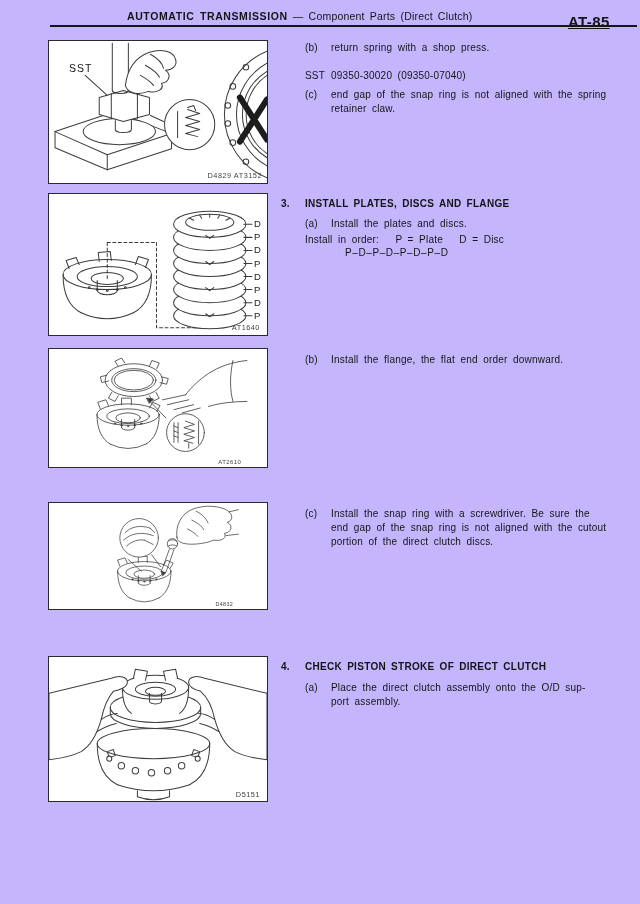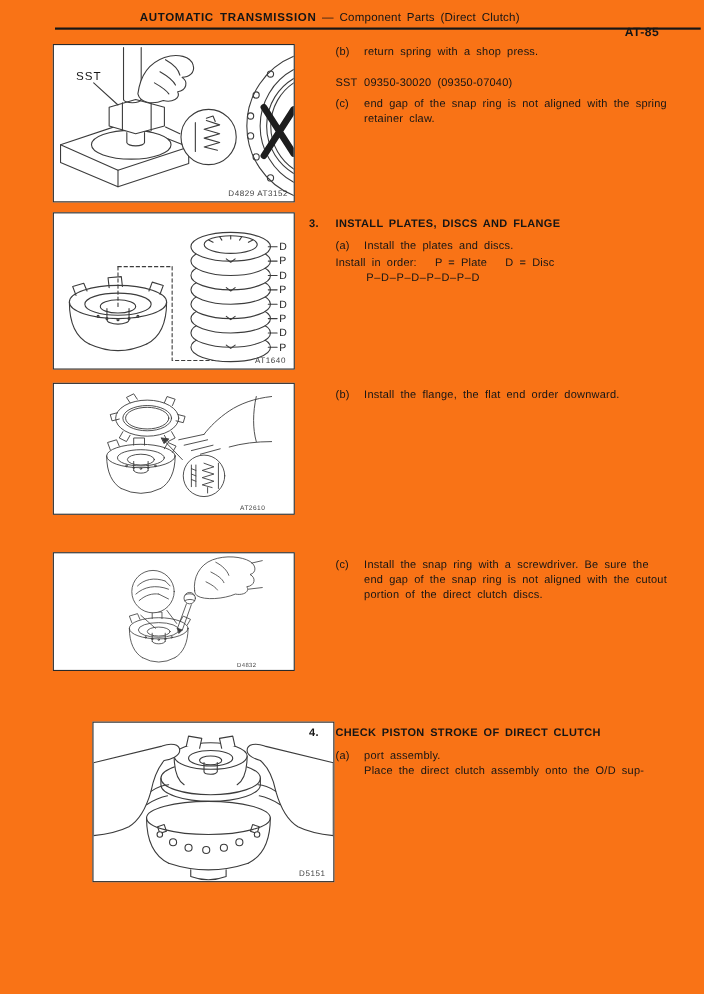--- a/index.html
+++ b/index.html
@@ -1,44 +1,44 @@
 <!DOCTYPE html>
 <html><head>
 <meta charset="utf-8">
 <style>
   html,body { margin:0; padding:0; background:#ffffff; }
   .page {
-    position:relative; width:640px; height:904px; background:#f97316;
+    position:relative; width:640px; height:904px; background:#c4b5fd;
     font-family:"Liberation Sans","DejaVu Sans",sans-serif; color:#151515;
     overflow:hidden;
   }
   
   .hdr-title { position:absolute; left:127px; top:10px; font-size:10.5px; white-space:pre; letter-spacing:.2px; word-spacing:2px; }
   .hdr-main  { font-weight:700; letter-spacing:.6px; }
-  .hdr-code  { position:absolute; left:568px; top:24px; font-size:11px; font-weight:700; letter-spacing:.4px; }
+  .hdr-code  { position:absolute; left:568px; top:13px; font-size:15px; font-weight:700; letter-spacing:.4px;text-decoration:underline; }
   .hdr-rule  { position:absolute; left:50px; top:25px; width:587px; height:2px; background:#161616; }
   
   .fig { position:absolute; left:48px; width:220px; border:1.5px solid #2a2a2a; background:#fff; box-sizing:border-box; }
   .fig svg { display:block; width:100%; height:100%; }
   #fig1 { top:40px;  height:144px; }
   #fig2 { top:193px; height:143px; }
   #fig3 { top:348px; height:120px; }
   #fig4 { top:502px; height:108px; }
-  #fig5 { top:656px; height:146px;margin-left:36px; }
+  #fig5 { top:656px; height:146px; }
   .code      { font-size:7.3px; fill:#3f3f3f; letter-spacing:.5px; }
   .svg-lbl   { font-size:10.5px; fill:#161616; letter-spacing:.9px; }
   .stack-lbl { font-size:9.5px;  fill:#1c1c1c; }
   
   .step  { position:absolute; display:flex; font-size:10px; line-height:14px; letter-spacing:.2px; word-spacing:2.5px; }
   .step .lab { flex:0 0 26px; }
   .line  { white-space:pre; }
   .sec   { position:absolute; display:flex; font-size:10px; line-height:14px; font-weight:700; letter-spacing:.3px; word-spacing:2px; }
   .sec .num { flex:0 0 24px; }
   .plain { position:absolute; font-size:10px; line-height:14px; letter-spacing:.2px; word-spacing:2.5px; white-space:pre;text-align:center; }
-  .seq   { letter-spacing:.6px; }
+  .seq   { letter-spacing:.6px;margin-left:12px; }
 </style>
 </head>
 <body>
 
 <div class="page">
 
   <div class="hdr-title"><span class="hdr-main">AUTOMATIC TRANSMISSION</span><span> </span><span>—</span><span> </span><span class="hdr-sub">Component Parts (Direct Clutch)</span></div>
   <div class="hdr-code">AT-85</div>
   <div class="hdr-rule"></div>
 
@@ -296,18 +296,18 @@
   </div>
 
   <div class="sec" style="left:281px; top:660px;">
     <span class="num">4.</span>
     <span class="line">CHECK PISTON STROKE OF DIRECT CLUTCH</span>
   </div>
 
   <div class="step" style="left:305px; top:681px;">
     <span class="lab">(a)</span>
     <div class="lines">
+      <div class="line">Place the direct clutch assembly onto the O/D sup-</div>
       <div class="line">port assembly.</div>
-      <div class="line">Place the direct clutch assembly onto the O/D sup-</div>
     </div>
   </div>
 
 </div>
 
 </body></html>

